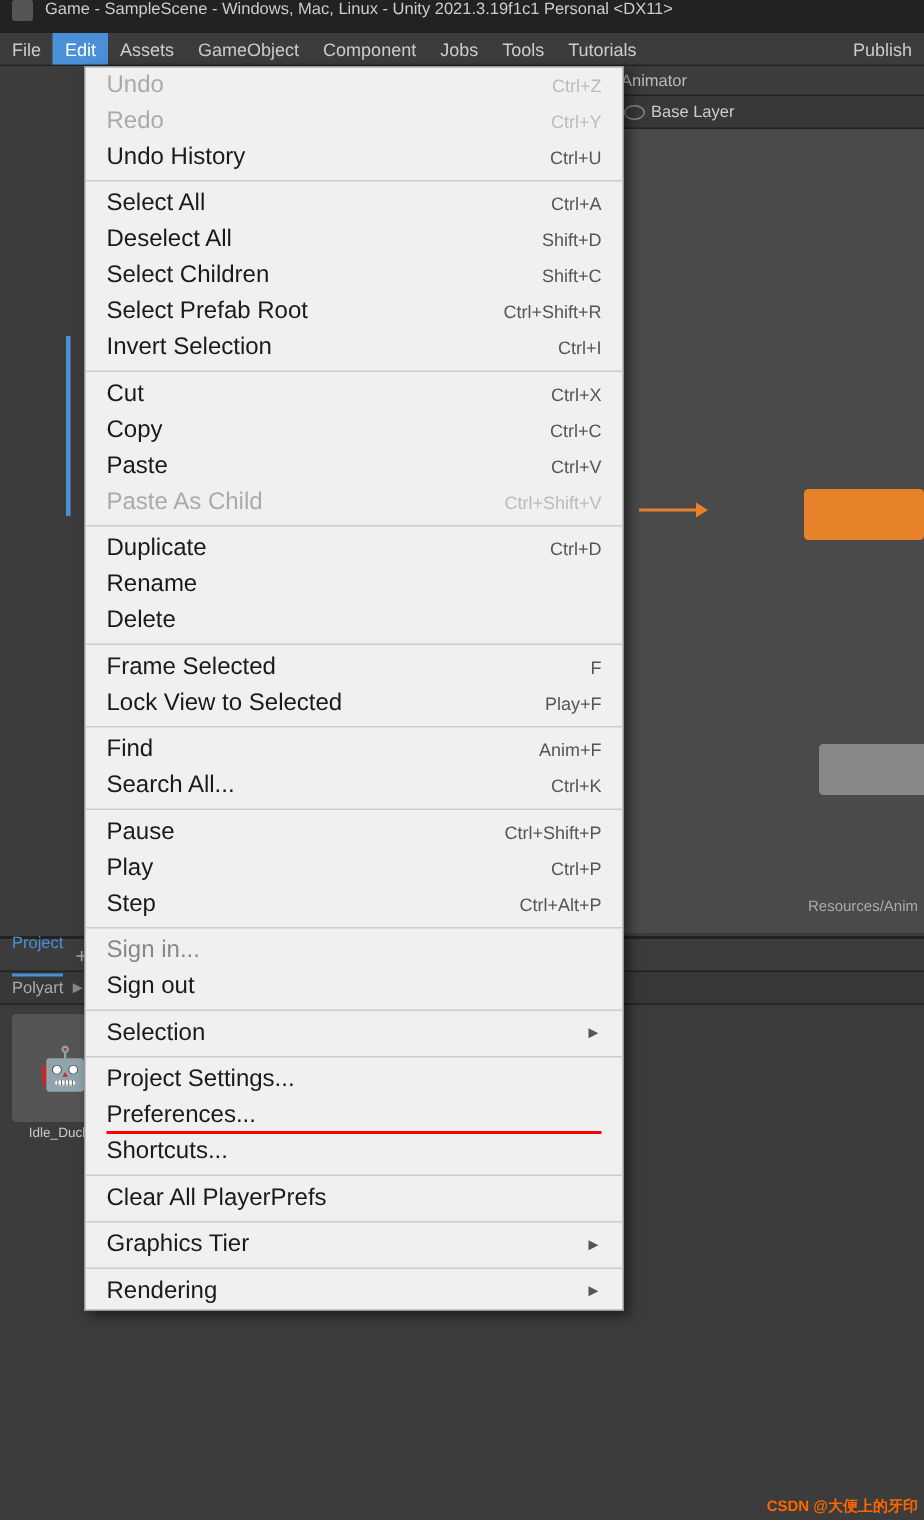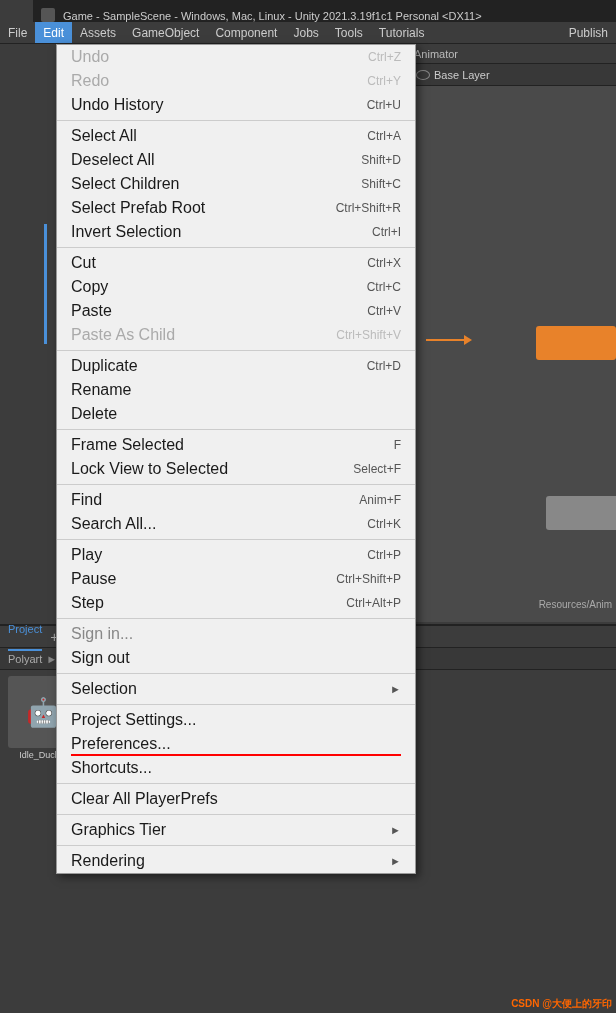--- a/index.html
+++ b/index.html
@@ -12,25 +12,24 @@
       overflow: hidden;
       position: relative;
     }
 
     
     .title-bar {
       background: #222222;
       color: #cccccc;
       height: 22px;
       display: flex;
-      align-items: flex-end;
+      align-items: flex-start;
       padding: 0 8px;
       font-size: 11px;
       gap: 8px;
-      margin-left: 33px;
     }
     .title-bar-icon {
       width: 14px;
       height: 14px;
       background: #555;
       border-radius: 2px;
     }
 
     
     .menu-bar {
@@ -535,43 +534,43 @@
   </div>
 
   <div class="menu-separator"></div>
 
   <div class="menu-row">
     <span class="menu-label">Frame Selected</span>
     <span class="menu-shortcut">F</span>
   </div>
   <div class="menu-row">
     <span class="menu-label">Lock View to Selected</span>
-    <span class="menu-shortcut">Select+F</span>
+    <span class="menu-shortcut">Play+F</span>
   </div>
 
   <div class="menu-separator"></div>
 
   <div class="menu-row">
     <span class="menu-label">Find</span>
     <span class="menu-shortcut">Anim+F</span>
   </div>
   <div class="menu-row">
     <span class="menu-label">Search All...</span>
     <span class="menu-shortcut">Ctrl+K</span>
   </div>
 
   <div class="menu-separator"></div>
 
   <div class="menu-row">
+    <span class="menu-label">Pause</span>
+    <span class="menu-shortcut">Ctrl+Shift+P</span>
+  </div>
+  <div class="menu-row">
     <span class="menu-label">Play</span>
     <span class="menu-shortcut">Ctrl+P</span>
-  </div>
-  <div class="menu-row">
-    <span class="menu-label">Pause</span>
-    <span class="menu-shortcut">Ctrl+Shift+P</span>
   </div>
   <div class="menu-row">
     <span class="menu-label">Step</span>
     <span class="menu-shortcut">Ctrl+Alt+P</span>
   </div>
 
   <div class="menu-separator"></div>
 
   <div class="menu-row">
     <span class="menu-label" style="color:#888;">Sign in...</span>

